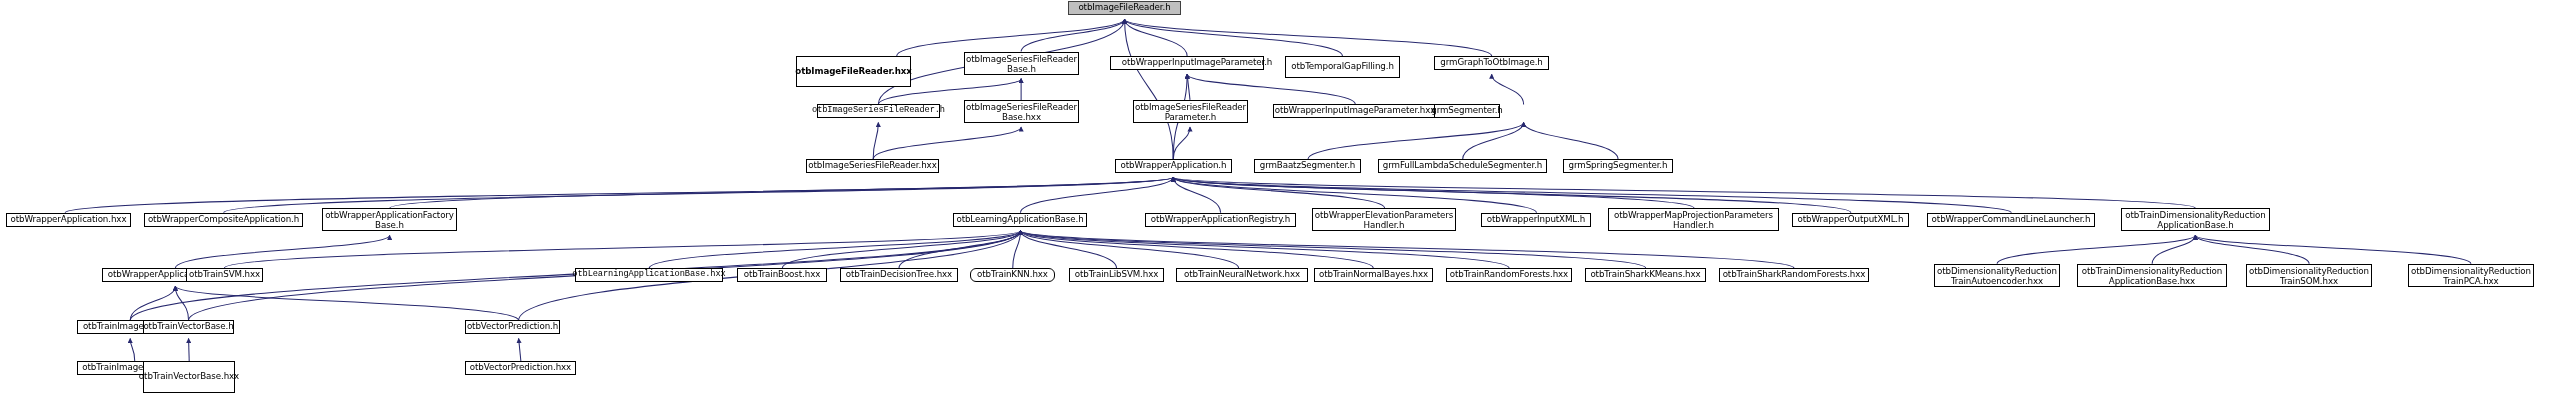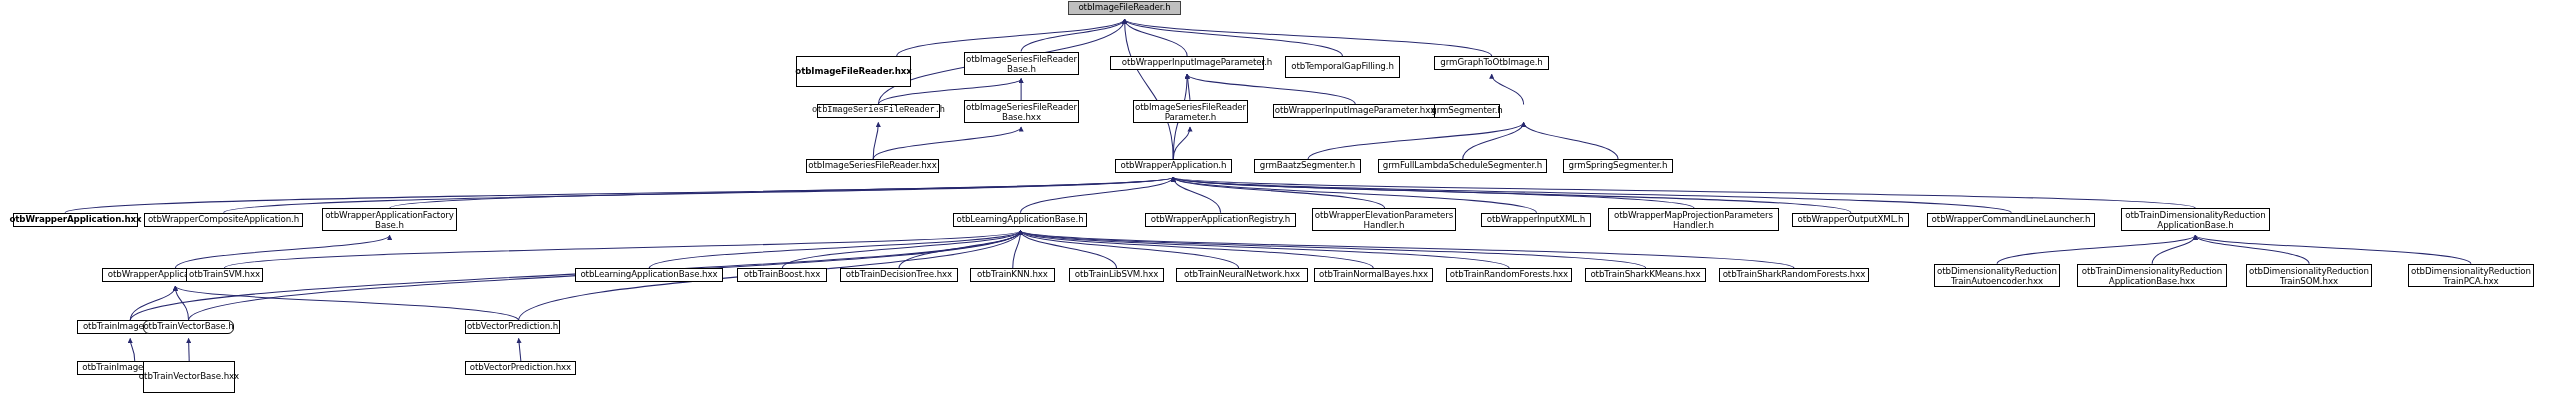--- a/index.html
+++ b/index.html
@@ -112,56 +112,56 @@
 Base.hxx</div>
       <div class="node two-line" style="left: 1133px; top: 100px; width: 115px; height: 23px;">otbImageSeriesFileReader
 Parameter.h</div>
       <div class="node" style="left: 1273px; top: 104px; width: 164px; height: 14px;">otbWrapperInputImageParameter.hxx</div>
       <div class="node" style="left: 1434px; top: 104px; width: 66px; height: 14px;">grmSegmenter.h</div>
       <div class="node" style="left: 806px; top: 159px; width: 133px; height: 14px;">otbImageSeriesFileReader.hxx</div>
       <div class="node" style="left: 1115px; top: 159px; width: 117px; height: 14px;">otbWrapperApplication.h</div>
       <div class="node" style="left: 1254px; top: 159px; width: 107px; height: 14px;">grmBaatzSegmenter.h</div>
       <div class="node" style="left: 1378px; top: 159px; width: 169px; height: 14px;">grmFullLambdaScheduleSegmenter.h</div>
       <div class="node" style="left: 1563px; top: 159px; width: 110px; height: 14px;">grmSpringSegmenter.h</div>
-      <div class="node" style="left: 13px; top: 213px; width: 125px; height: 14px; font-weight: bold;">otbWrapperApplication.hxx</div>
+      <div class="node" style="left: 6px; top: 213px; width: 125px; height: 14px;">otbWrapperApplication.hxx</div>
       <div class="node" style="left: 144px; top: 213px; width: 159px; height: 14px;">otbWrapperCompositeApplication.h</div>
       <div class="node two-line" style="left: 322px; top: 208px; width: 135px; height: 23px;">otbWrapperApplicationFactory
 Base.h</div>
       <div class="node" style="left: 953px; top: 213px; width: 134px; height: 14px;">otbLearningApplicationBase.h</div>
       <div class="node" style="left: 1145px; top: 213px; width: 151px; height: 14px;">otbWrapperApplicationRegistry.h</div>
       <div class="node two-line" style="left: 1312px; top: 208px; width: 144px; height: 23px;">otbWrapperElevationParameters
 Handler.h</div>
       <div class="node" style="left: 1481px; top: 213px; width: 110px; height: 14px;">otbWrapperInputXML.h</div>
       <div class="node two-line" style="left: 1608px; top: 208px; width: 171px; height: 23px;">otbWrapperMapProjectionParameters
 Handler.h</div>
       <div class="node" style="left: 1792px; top: 213px; width: 117px; height: 14px;">otbWrapperOutputXML.h</div>
       <div class="node" style="left: 1927px; top: 213px; width: 168px; height: 14px;">otbWrapperCommandLineLauncher.h</div>
       <div class="node two-line" style="left: 2121px; top: 208px; width: 149px; height: 23px;">otbTrainDimensionalityReduction
 ApplicationBase.h</div>
       <div class="node" style="left: 102px; top: 268px; width: 147px; height: 14px;">otbWrapperApplicationFactory.h</div>
       <div class="node" style="left: 186px; top: 268px; width: 77px; height: 14px;">otbTrainSVM.hxx</div>
-      <div class="node" style="left: 575px; top: 268px; width: 148px; height: 14px;">otbLearningApplicationBase.hxx</div>
+      <div class="node" style="left: 575px; top: 268px; width: 148px; height: 14px; font-family: Liberation Mono, monospace;">otbLearningApplicationBase.hxx</div>
       <div class="node" style="left: 737px; top: 268px; width: 90px; height: 14px;">otbTrainBoost.hxx</div>
       <div class="node" style="left: 840px; top: 268px; width: 118px; height: 14px;">otbTrainDecisionTree.hxx</div>
-      <div class="node" style="left: 970px; top: 268px; width: 85px; height: 14px;">otbTrainKNN.hxx</div>
+      <div class="node" style="left: 970px; top: 268px; width: 85px; height: 14px; border-radius: 6px;">otbTrainKNN.hxx</div>
       <div class="node" style="left: 1069px; top: 268px; width: 95px; height: 14px;">otbTrainLibSVM.hxx</div>
       <div class="node" style="left: 1176px; top: 268px; width: 132px; height: 14px;">otbTrainNeuralNetwork.hxx</div>
       <div class="node" style="left: 1314px; top: 268px; width: 119px; height: 14px;">otbTrainNormalBayes.hxx</div>
       <div class="node" style="left: 1446px; top: 268px; width: 126px; height: 14px;">otbTrainRandomForests.hxx</div>
       <div class="node" style="left: 1585px; top: 268px; width: 121px; height: 14px;">otbTrainSharkKMeans.hxx</div>
       <div class="node" style="left: 1719px; top: 268px; width: 150px; height: 14px;">otbTrainSharkRandomForests.hxx</div>
       <div class="node two-line" style="left: 1934px; top: 264px; width: 126px; height: 23px;">otbDimensionalityReduction
 TrainAutoencoder.hxx</div>
       <div class="node two-line" style="left: 2077px; top: 264px; width: 150px; height: 23px;">otbTrainDimensionalityReduction
 ApplicationBase.hxx</div>
       <div class="node two-line" style="left: 2246px; top: 264px; width: 126px; height: 23px;">otbDimensionalityReduction
 TrainSOM.hxx</div>
       <div class="node two-line" style="left: 2408px; top: 264px; width: 126px; height: 23px;">otbDimensionalityReduction
 TrainPCA.hxx</div>
       <div class="node" style="left: 77px; top: 320px; width: 106px; height: 14px;">otbTrainImagesBase.h</div>
-      <div class="node" style="left: 143px; top: 320px; width: 91px; height: 14px; border-radius: 6px;">otbTrainVectorBase.h</div>
+      <div class="node" style="left: 143px; top: 320px; width: 91px; height: 14px;">otbTrainVectorBase.h</div>
       <div class="node" style="left: 465px; top: 320px; width: 95px; height: 14px;">otbVectorPrediction.h</div>
       <div class="node" style="left: 77px; top: 361px; width: 115px; height: 14px;">otbTrainImagesBase.hxx</div>
       <div class="node" style="left: 143px; top: 361px; width: 92px; height: 32px;">otbTrainVectorBase.hxx</div>
       <div class="node" style="left: 465px; top: 361px; width: 111px; height: 14px;">otbVectorPrediction.hxx</div>
     </div>
 </div>
 
 
 </body></html>

